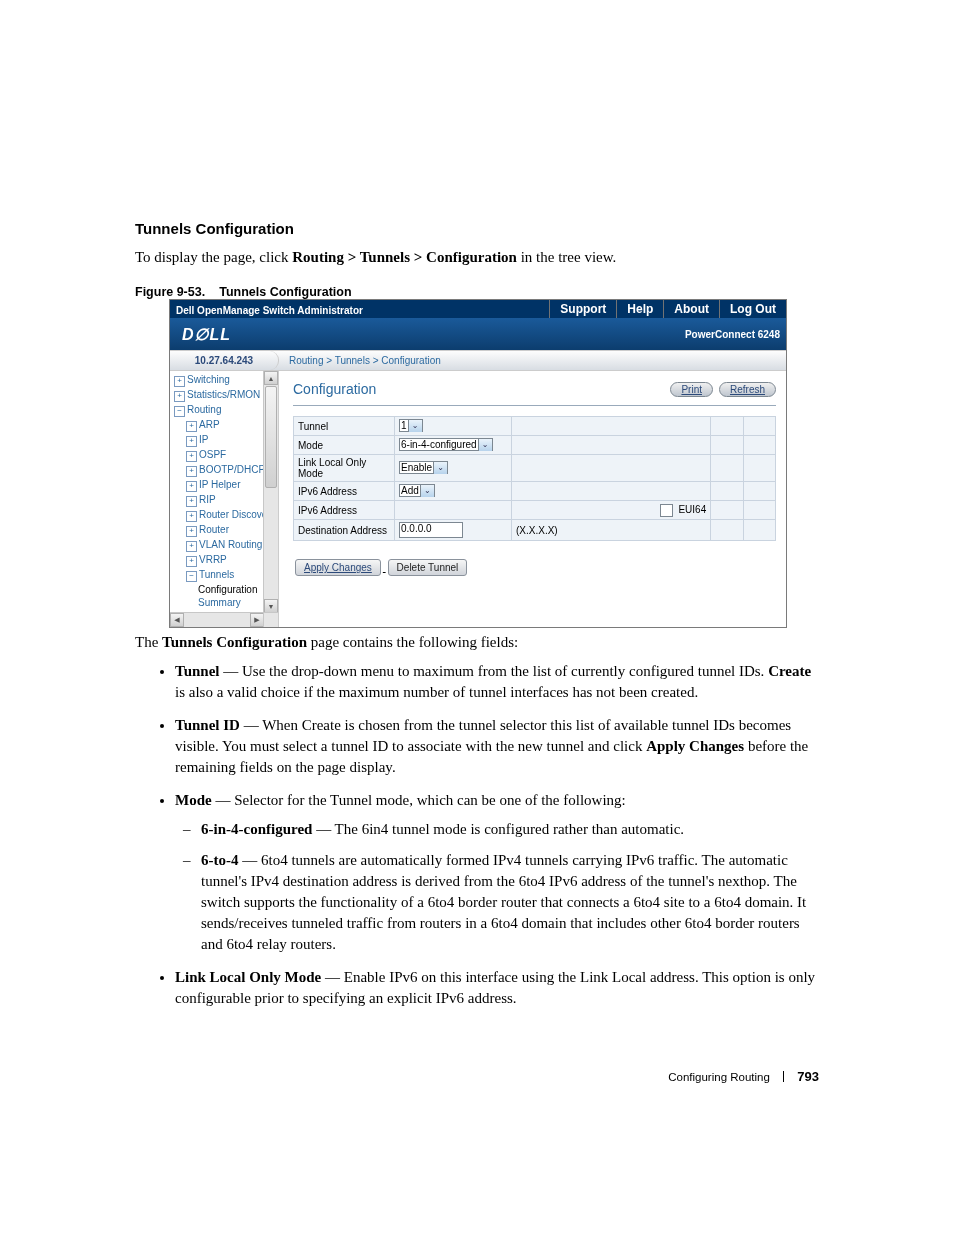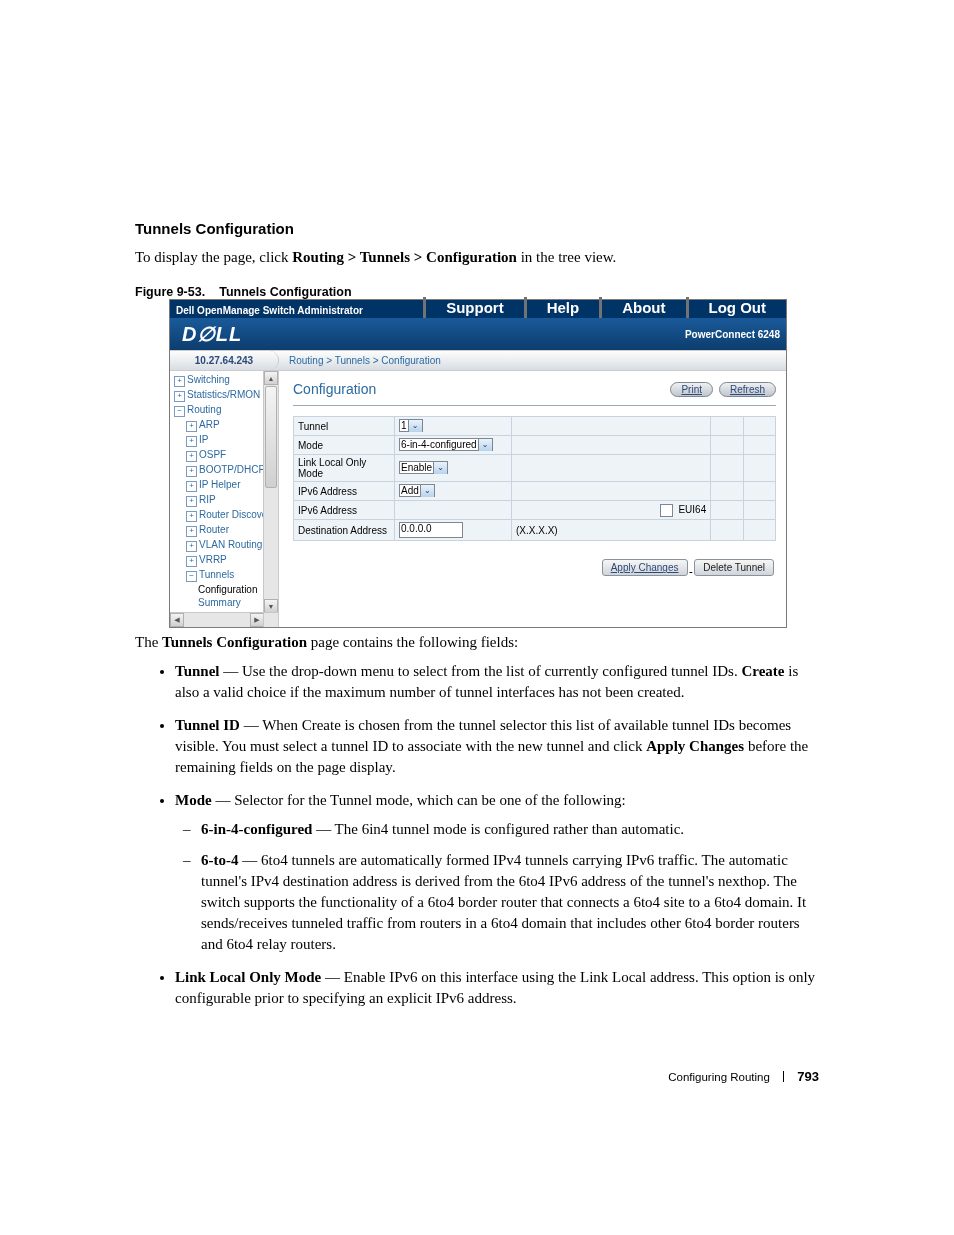--- a/index.html
+++ b/index.html
@@ -48,37 +48,37 @@
     color: #fff;
     font-weight: bold;
     height: 18px;
   }
   .shot-titlebar .title {
     flex: 1;
     padding: 2px 6px;
     font-size: 10px;
   }
   .shot-titlebar .navbtn {
-    padding: 2px 20px;
-    border-left: 3px solid #737373;
-    font-size: 15px;
+    padding: 2px 10px;
+    border-left: 1px solid #737373;
+    font-size: 12px;
     display:flex; align-items:center;
   }
   .shot-brandbar {
     display:flex;
     align-items:center;
     background: linear-gradient(#1a5a9a, #0c3d6e);
     color:#fff;
     height:32px;
   }
   .shot-brandbar .logo {
     font-family: Arial, sans-serif;
     font-weight: 900;
     font-style: italic;
-    font-size: 20px;
+    font-size: 16px;
     letter-spacing: 1px;
     padding: 0 12px;
     color:#fff;
   }
   .shot-brandbar .spacer { flex:1; }
   .shot-brandbar .product {
     font-size:10px;
     font-weight:bold;
     padding-right:6px;
   }
@@ -217,21 +217,21 @@
     display:inline-block; width:13px; height:12px;
     background:linear-gradient(#eaf3fb,#b7d3ec);
     border-left:1px solid #7c8791;
     text-align:center; line-height:12px; font-size:8px; color:#335;
     vertical-align:top; margin-left:1px;
   }
   .inp { display:inline-block; min-width:60px; }
   .chk { display:inline-block; width:11px; height:11px; border:1px solid #7c8791; background:#fff; vertical-align:middle; }
 
   .actionrow {
-    text-align:right;
+    text-align:left;
     margin-top:18px;
     text-decoration:underline;
   }
   .actbtn {
     display:inline-block;
     background:linear-gradient(#f6f6f6,#d0d4da);
     border:1px solid #8a929c;
     border-radius:3px;
     padding:2px 8px;
     font-size:10px;
@@ -404,21 +404,21 @@
       </div>
     </div>
   </div>
 
   <p class="body-text">
     <span>The </span><b>Tunnels Configuration</b><span> page contains the following fields:</span>
   </p>
 
   <ul class="fields">
     <li>
-      <b>Tunnel</b><span> — Use the drop-down menu to select from the list of currently configured tunnel IDs. </span><b>Create</b><span> is also a valid choice if the maximum number of tunnel interfaces has not been created.</span>
+      <b>Tunnel</b><span> — Use the drop-down menu to maximum from the list of currently configured tunnel IDs. </span><b>Create</b><span> is also a valid choice if the maximum number of tunnel interfaces has not been created.</span>
     </li>
     <li>
       <b>Tunnel ID</b><span> — When Create is chosen from the tunnel selector this list of available tunnel IDs becomes visible. You must select a tunnel ID to associate with the new tunnel and click </span><b>Apply Changes</b><span> before the remaining fields on the page display.</span>
     </li>
     <li>
       <b>Mode</b><span> — Selector for the Tunnel mode, which can be one of the following:</span>
       <ul class="sub">
         <li><b>6-in-4-configured</b><span> — The 6in4 tunnel mode is configured rather than automatic.</span></li>
         <li><b>6-to-4</b><span> — 6to4 tunnels are automatically formed IPv4 tunnels carrying IPv6 traffic. The automatic tunnel's IPv4 destination address is derived from the 6to4 IPv6 address of the tunnel's nexthop. The switch supports the functionality of a 6to4 border router that connects a 6to4 site to a 6to4 domain. It sends/receives tunneled traffic from routers in a 6to4 domain that includes other 6to4 border routers and 6to4 relay routers.</span></li>
       </ul>

